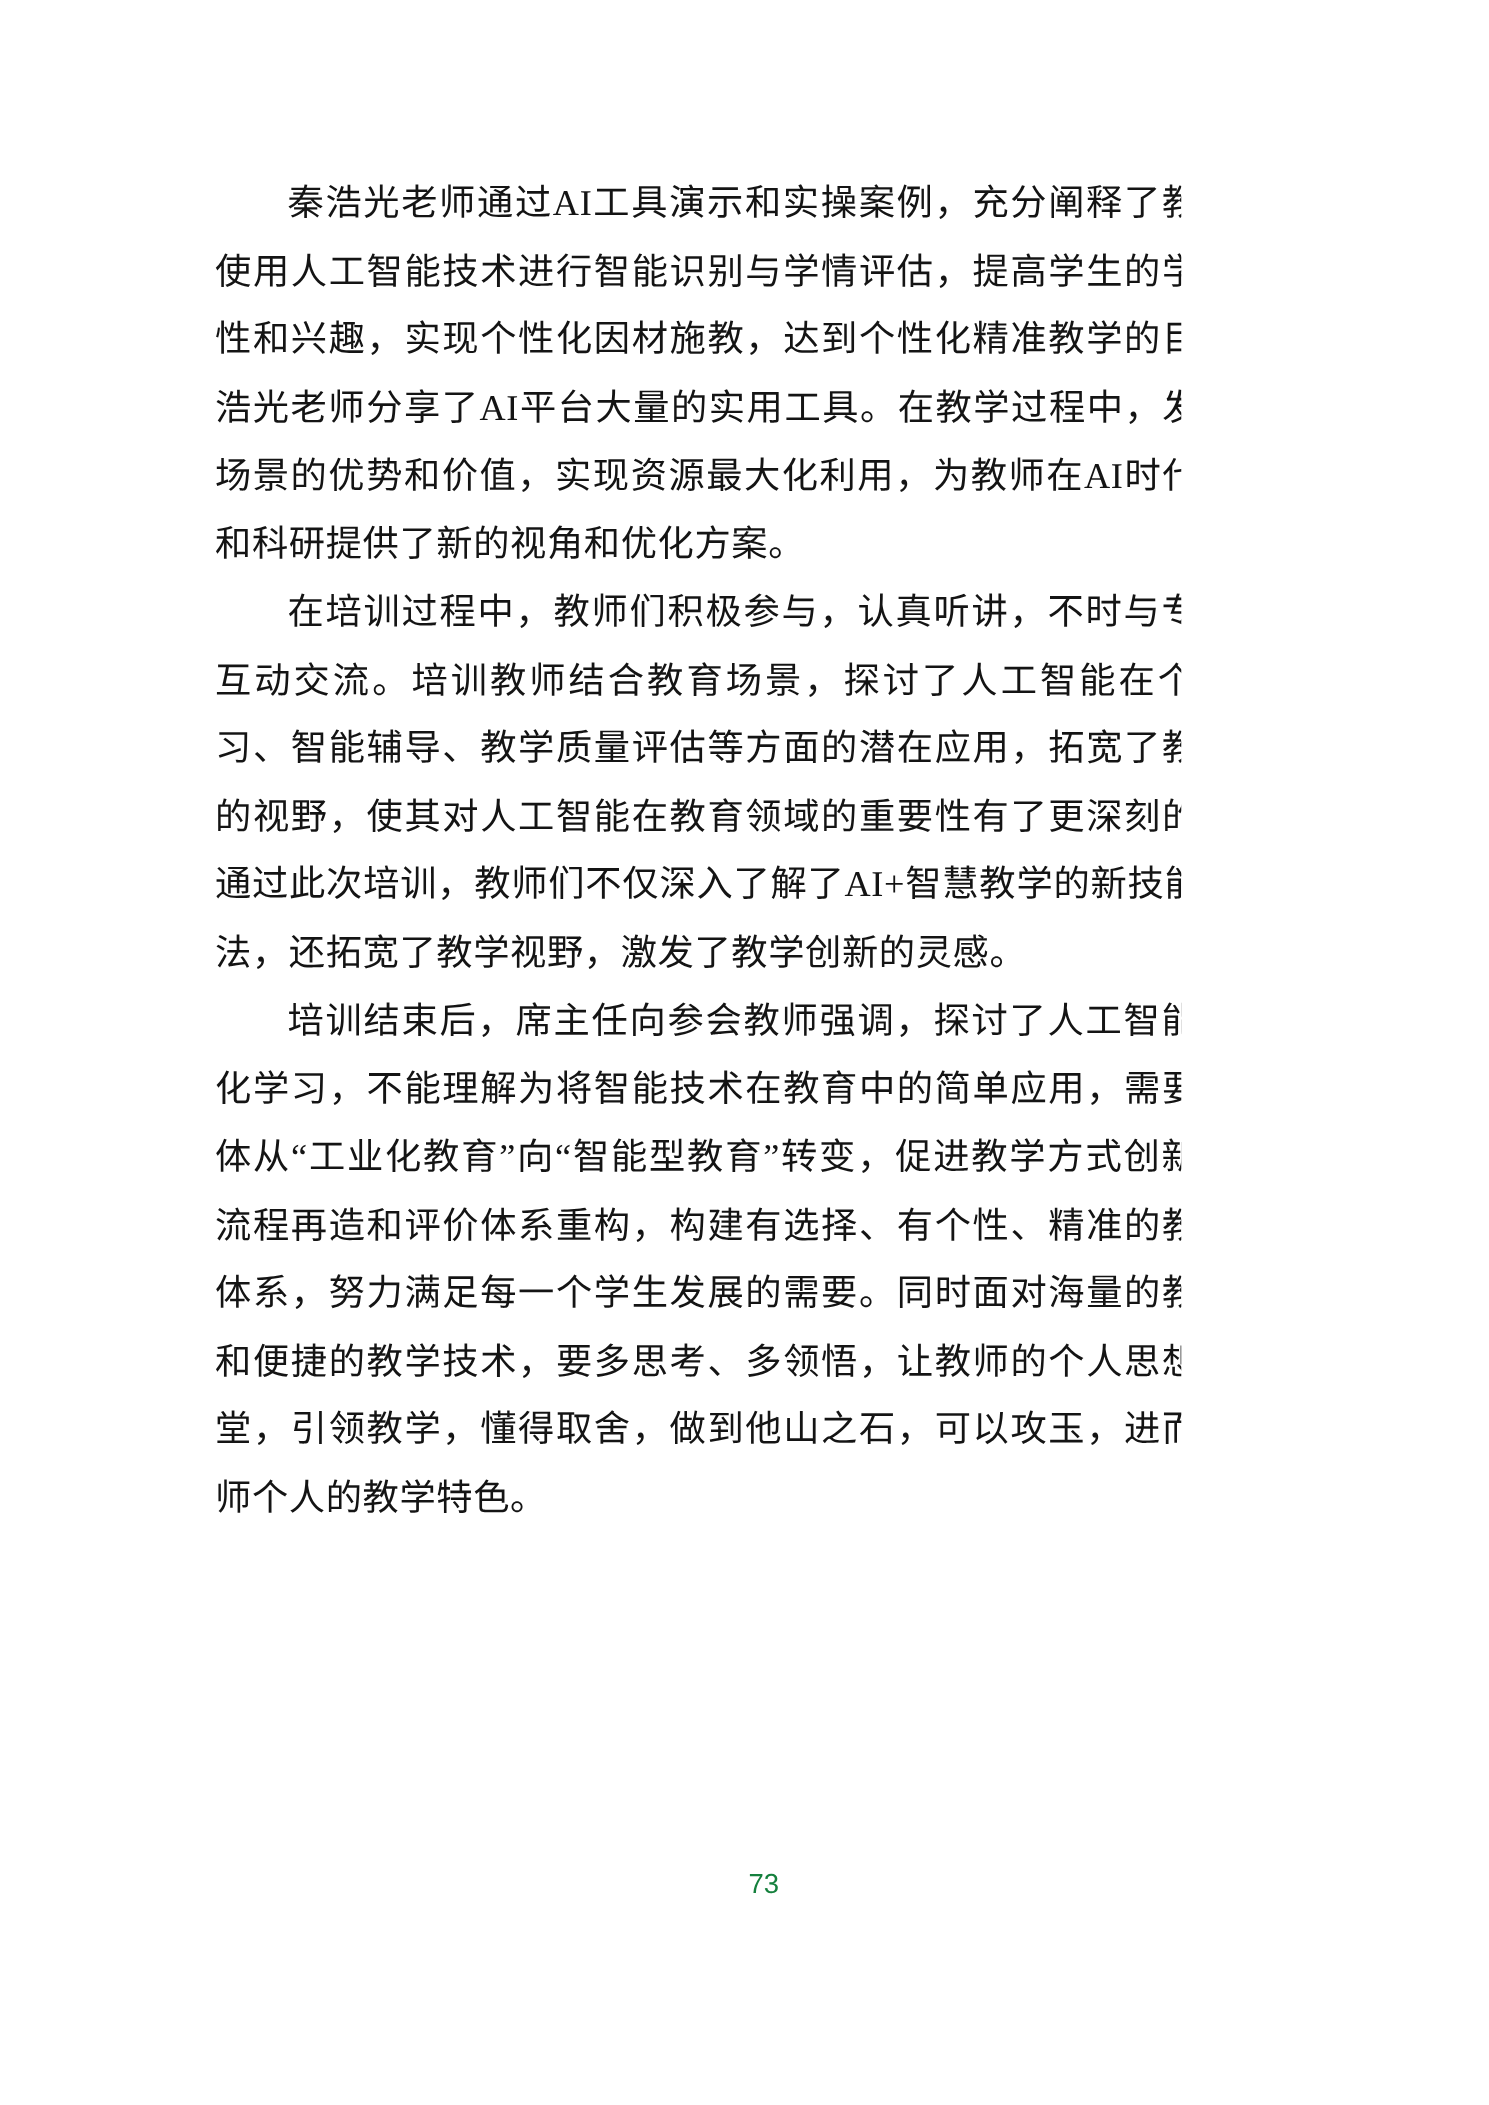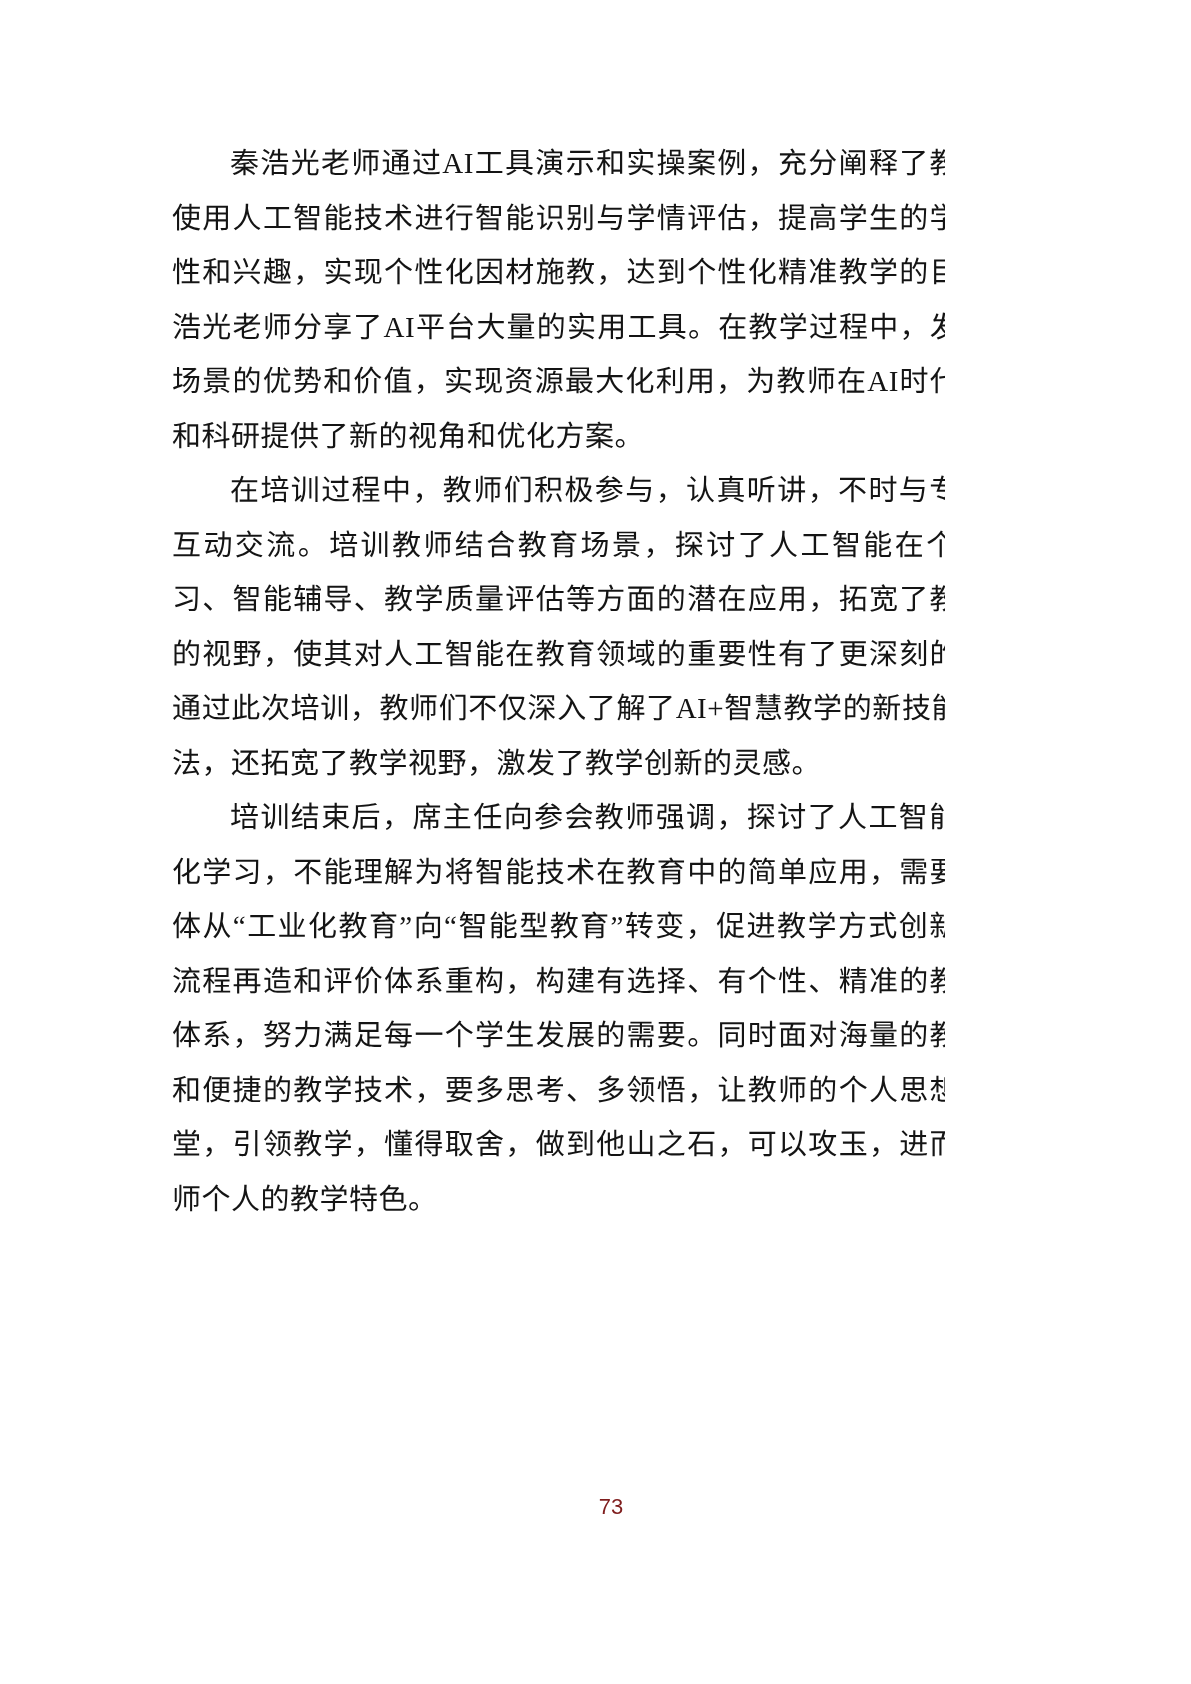--- a/index.html
+++ b/index.html
@@ -35,21 +35,21 @@
   }
   .page-number {
     position: absolute;
     top: 1494px;
     left: 172px;
     width: 878px;
     text-align: center;
     font-size: 22px;
     line-height: 26px;
     font-family: "Liberation Sans", "DejaVu Sans", sans-serif;
-    color: #7f1d1d;
+    color: #15803d;
   }
 </style>
 </head>
 <body>
 
 <div class="page">
   <div class="text-block">
     <p class="para">秦浩光老师通过AI工具演示和实操案例，充分阐释了教师如何使用人工智能技术进行智能识别与学情评估，提高学生的学习积极性和兴趣，实现个性化因材施教，达到个性化精准教学的目的。秦浩光老师分享了AI平台大量的实用工具。在教学过程中，发挥智能场景的优势和价值，实现资源最大化利用，为教师在AI时代的教学和科研提供了新的视角和优化方案。</p>
     <p class="para">在培训过程中，教师们积极参与，认真听讲，不时与专家进行互动交流。培训教师结合教育场景，探讨了人工智能在个性化学习、智能辅导、教学质量评估等方面的潜在应用，拓宽了教职工们的视野，使其对人工智能在教育领域的重要性有了更深刻的认识。通过此次培训，教师们不仅深入了解了AI+智慧教学的新技能和新方法，还拓宽了教学视野，激发了教学创新的灵感。</p>
     <p class="para">培训结束后，席主任向参会教师强调，探讨了人工智能在个性化学习，不能理解为将智能技术在教育中的简单应用，需要实现整体从“工业化教育”向“智能型教育”转变，促进教学方式创新、管理流程再造和评价体系重构，构建有选择、有个性、精准的教育服务体系，努力满足每一个学生发展的需要。同时面对海量的教学资料和便捷的教学技术，要多思考、多领悟，让教师的个人思想引领课堂，引领教学，懂得取舍，做到他山之石，可以攻玉，进而形成教师个人的教学特色。</p>

